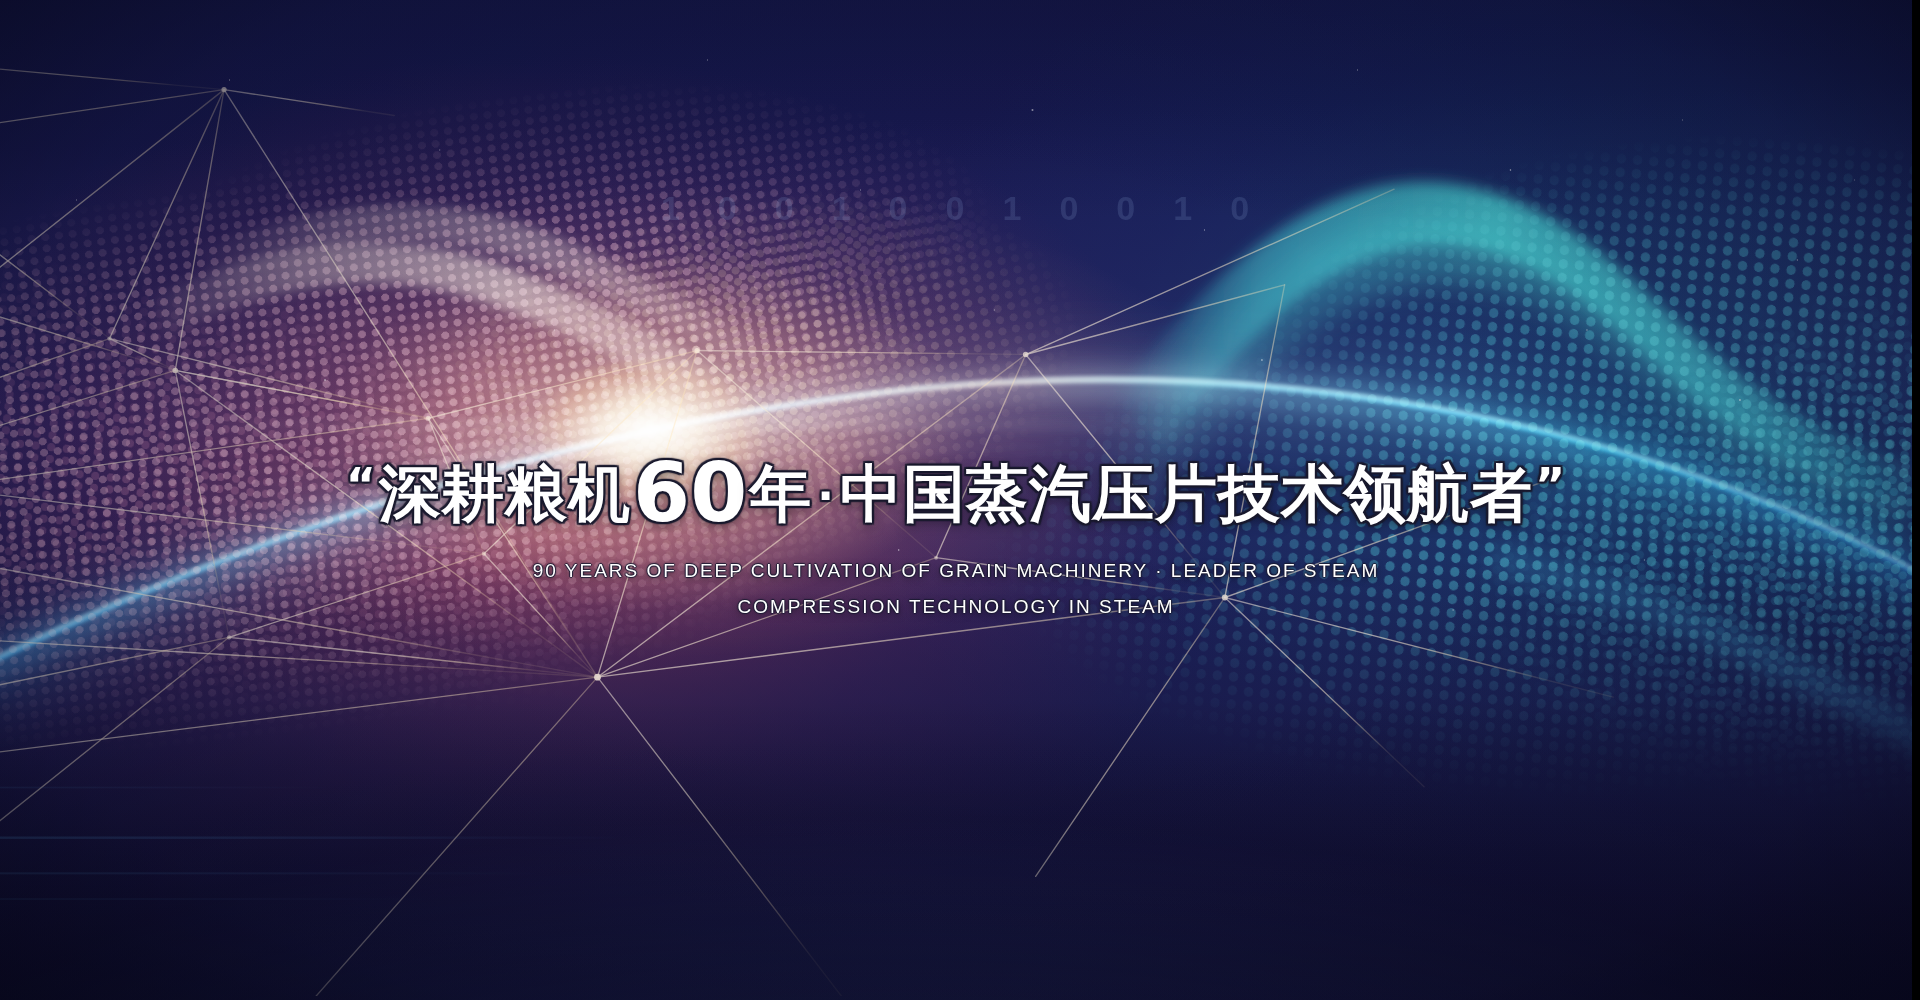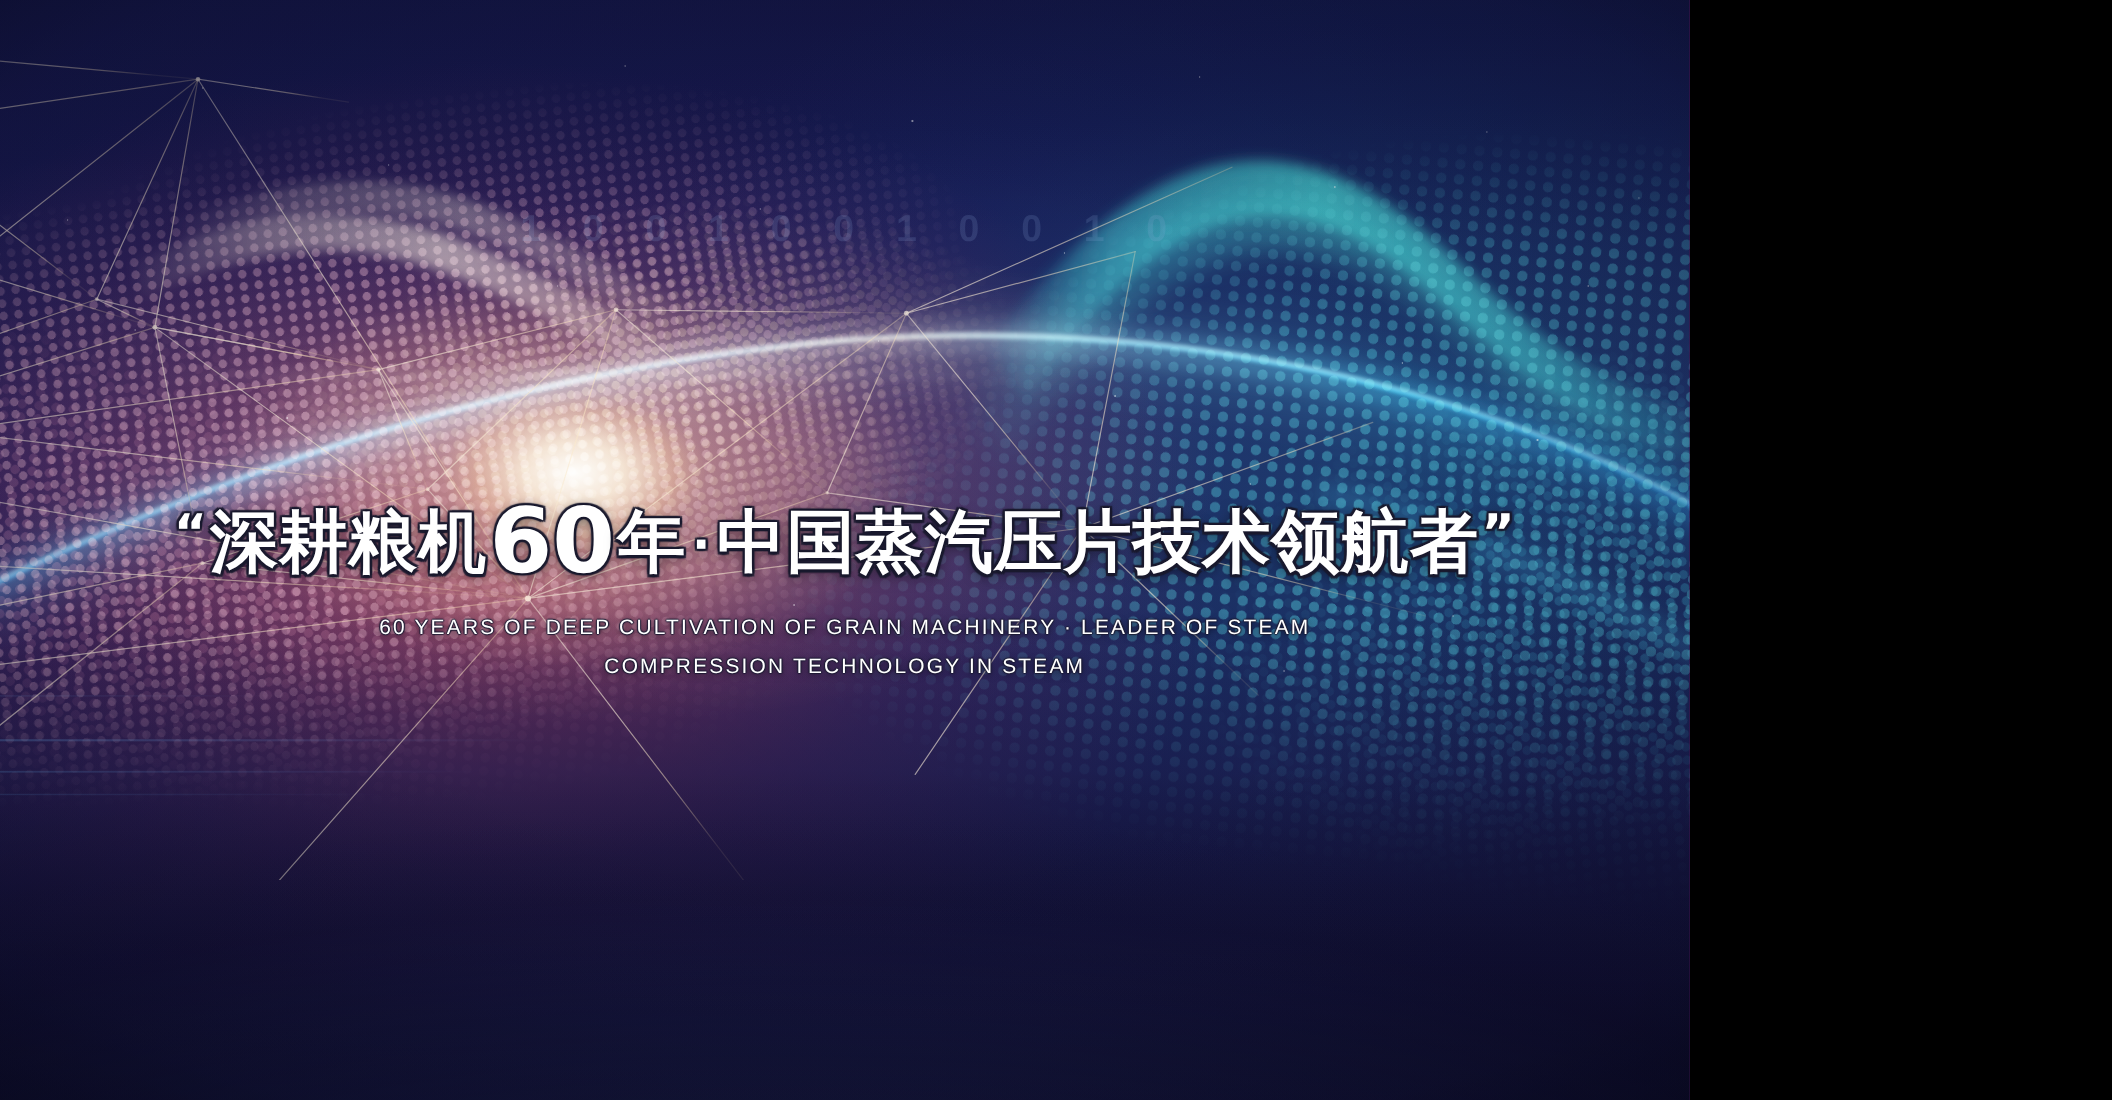--- a/index.html
+++ b/index.html
@@ -6,24 +6,24 @@
     margin: 0;
     padding: 0;
     background: #000;
   }
   body {
     font-family: "Liberation Sans", sans-serif;
   }
 
   #banner {
     position: relative;
-    width: 1536px;
+    width: 1912px;
     height: 1000px;
     overflow: hidden;
-    background: #701a75;
+    background: #7f1d1d;
     isolation: isolate;
   }
 
   .layer {
     position: absolute;
     inset: 0;
     pointer-events: none;
   }
 
   
@@ -485,17 +485,17 @@
     <rect x="0" y="840" width="620" height="2.4" fill="url(#streakGrad)"></rect>
     <rect x="0" y="876" width="540" height="2.0" fill="url(#streakGrad)" opacity="0.8"></rect>
     <rect x="0" y="902" width="430" height="1.6" fill="url(#streakGrad)" opacity="0.6"></rect>
     <rect x="0" y="790" width="330" height="1.6" fill="url(#streakGrad)" opacity="0.45"></rect>
   </svg>
 
   <div class="layer" id="vignette"></div>
 
   <div id="text-block">
     <h1 id="headline"><span class="quote">“</span><span>深耕粮机</span><span class="num">60</span><span>年</span><span class="dot">·</span><span>中国蒸汽压片技术领航者</span><span class="quote">”</span></h1>
-    <p class="subline" id="subline-1">60 YEARS OF DEEP CULTIVATION OF GRAIN MACHINERY · LEADER OF STEAM</p>
+    <p class="subline" id="subline-1">90 YEARS OF DEEP CULTIVATION OF GRAIN MACHINERY · LEADER OF STEAM</p>
     <p class="subline" id="subline-2">COMPRESSION TECHNOLOGY IN STEAM</p>
   </div>
 
 </div>
 
 </body></html>

